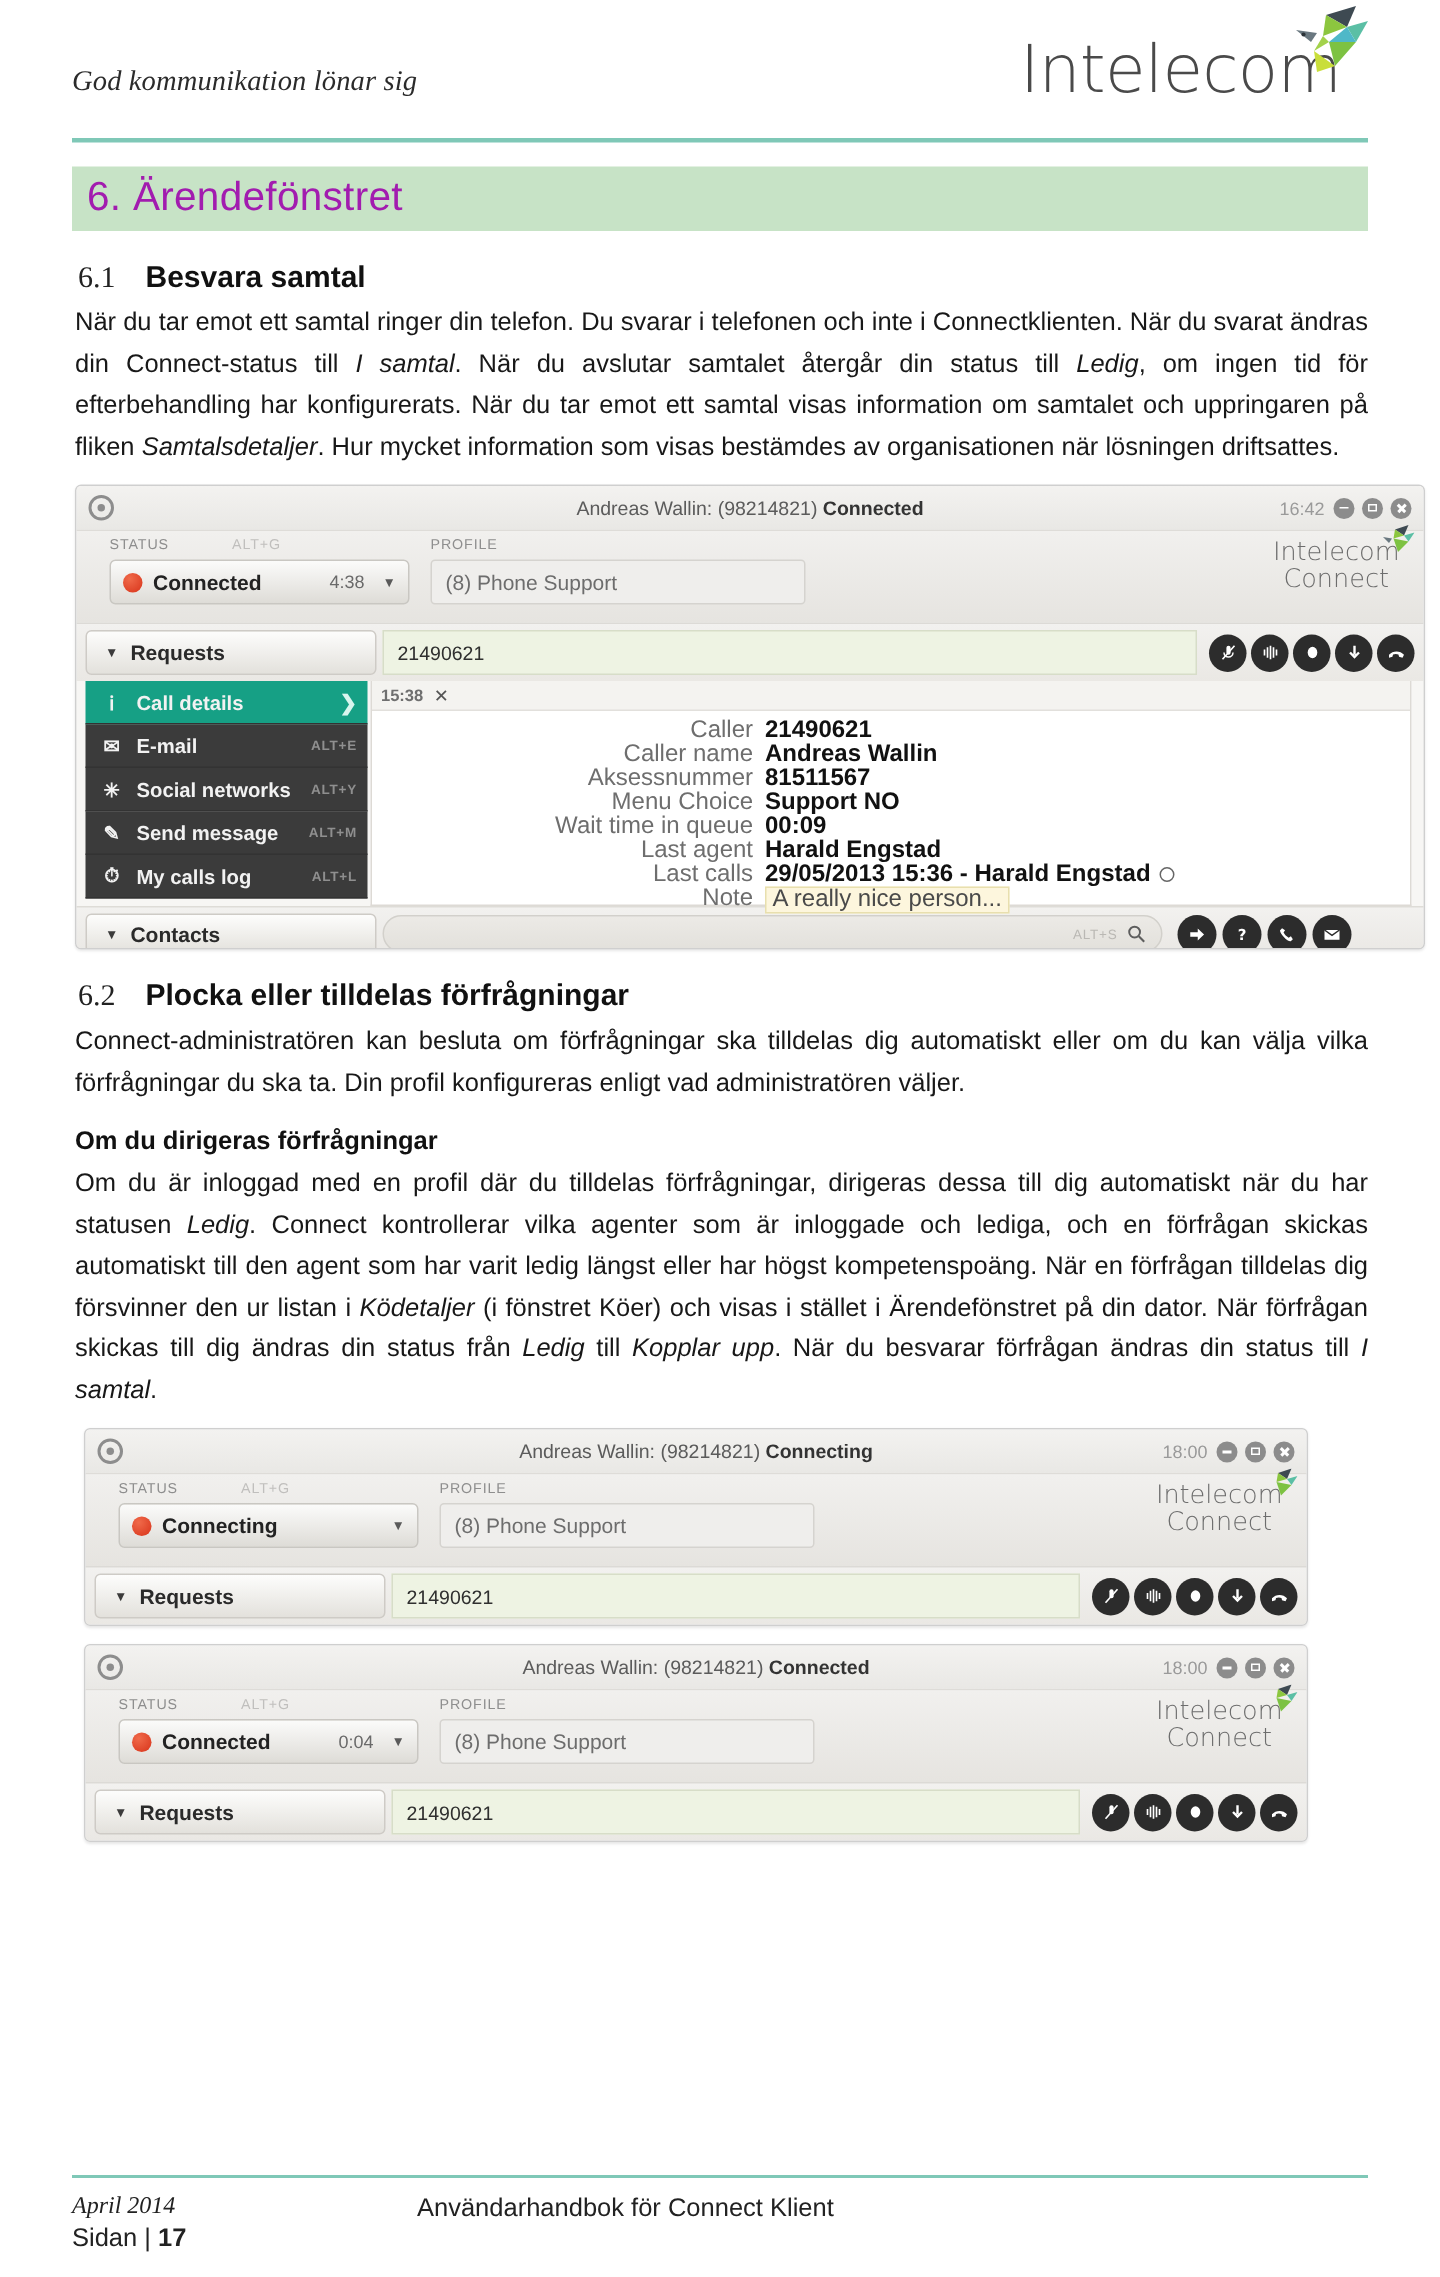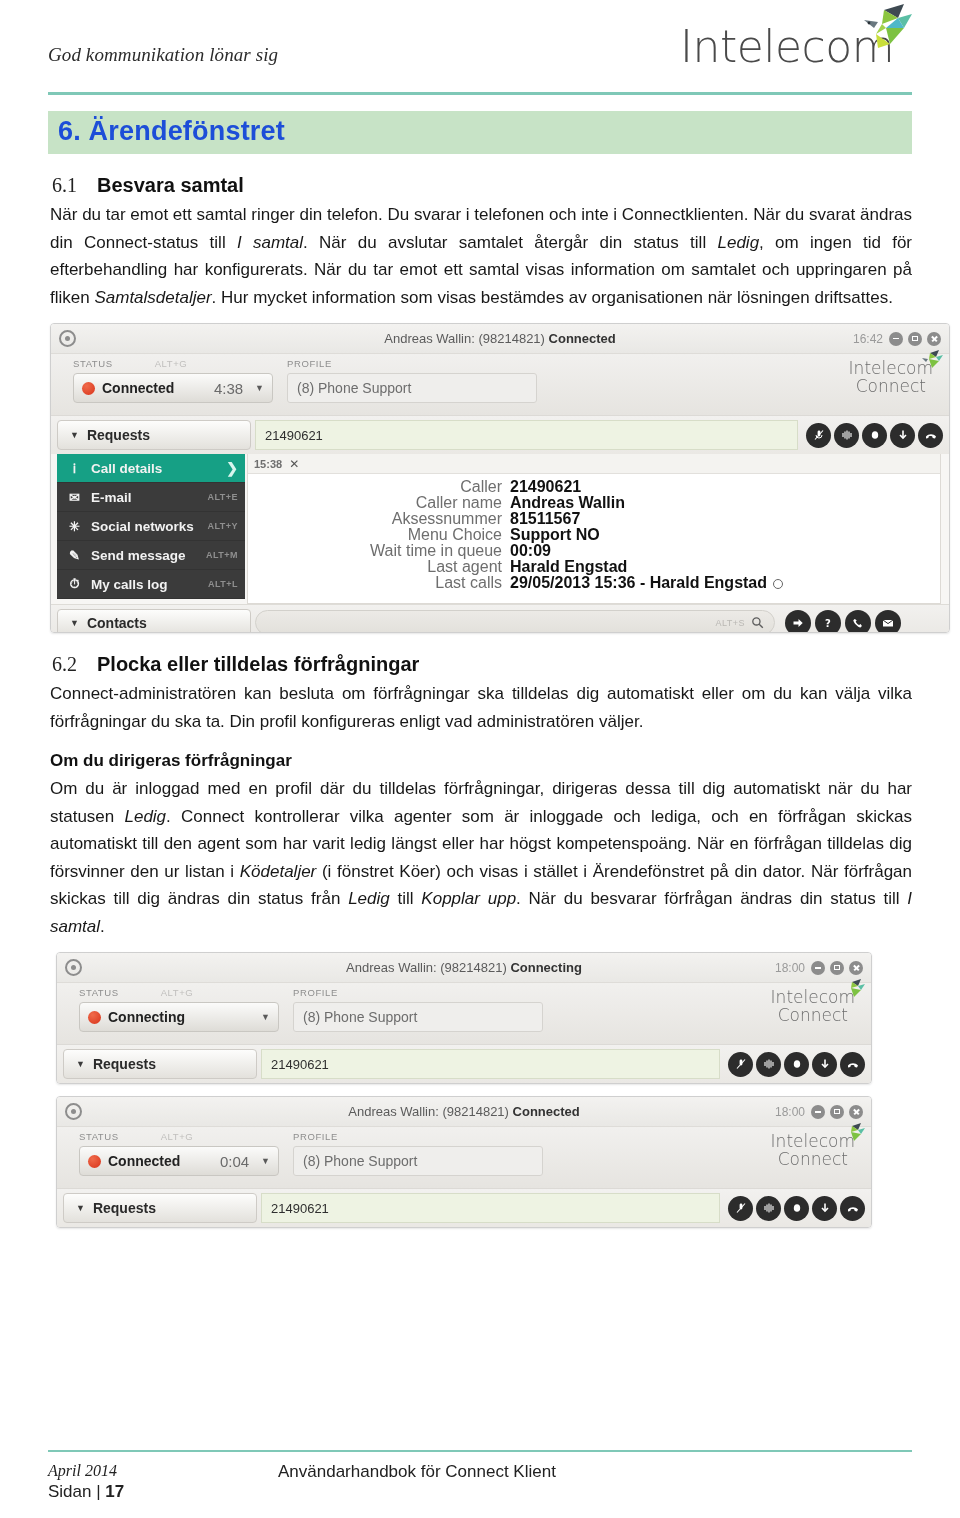--- a/index.html
+++ b/index.html
@@ -28,21 +28,21 @@
   }
   .logo-bird { position: absolute; right: 0px; top: 0px; width: 58px; height: 50px; }
   .header-rule { height: 3px; background: #7fc8b7; margin-top: 2px; }
 
   
   .h1-band {
     background: #c7e3c6; margin-top: 16px;
     padding: 5px 10px 7px 10px;
   }
   .h1-band .h1-text {
-    font-size: 27px; font-weight: bold; color: #1d4ed8;
+    font-size: 27px; font-weight: normal; color: #a21caf;
     font-family: "Liberation Sans", sans-serif; letter-spacing: .2px;
   }
   .h2 { margin-top: 20px; display: flex; align-items: baseline; gap: 20px; padding-left: 4px; }
   .h2 .num { font-family: "Liberation Serif", serif; font-size: 20px; color: #222; }
   .h2 .txt { font-size: 20px; font-weight: bold; color: #111; }
   .h3 { margin-top: 16px; font-size: 17px; font-weight: bold; color: #111; padding-left: 2px; }
 
   
   p.body {
     font-size: 17px; line-height: 1.62; text-align: justify;
@@ -98,21 +98,21 @@
   .lblrow .alt { color: #c0bfbd; }
   .col-status { width: 200px; }
   .status-pill {
     margin-top: 4px; height: 30px; border-radius: 4px;
     background: linear-gradient(#fbfbfa,#dedcd7);
     border: 1px solid #c9c7c2;
     display: flex; align-items: center; padding: 0 8px; gap: 7px;
   }
   .dot { width: 13px; height: 13px; border-radius: 50%; background: radial-gradient(circle at 35% 30%, #f06a4a, #d8331a); }
   .status-txt { font-size: 14px; color: #222; font-weight: 600; }
-  .status-time { margin-left: auto; font-size: 15px; color: #6a6a6a; }
+  .status-time { margin-left: auto; font-size: 12px; color: #6a6a6a; }
   .caret { font-size: 9px; color: #5a5a5a; margin-left: 5px; }
   .col-profile { width: 250px; }
   .profile-box {
     margin-top: 4px; height: 30px; border-radius: 3px;
     border: 1px solid #d5d3cf; background: #efeeec;
     display: flex; align-items: center; padding: 0 9px;
     font-size: 14px; color: #6d6d6d;
   }
   .brand {
     margin-left: auto; position: relative; text-align: center;
@@ -380,20 +380,24 @@
               <span class="v">00:09</span>
             </div>
           <div class="kv">
               <span class="k">Last agent</span>
               <span class="v">Harald Engstad</span>
             </div>
           <div class="kv">
               <span class="k">Last calls</span>
               <span class="v"><span>29/05/2013 15:36 - Harald Engstad</span><span class="circ"></span></span>
             </div>
+          <div class="kv">
+              <span class="k">Note</span>
+              <span class="v note">A really nice person...</span>
+            </div>
         </div>
       </div>
     </div>
 
     <div class="contactsrow">
       <div class="contacts-tab">
         <span class="tri">▼</span>
         <span>Contacts</span>
       </div>
       <div class="search-box">

